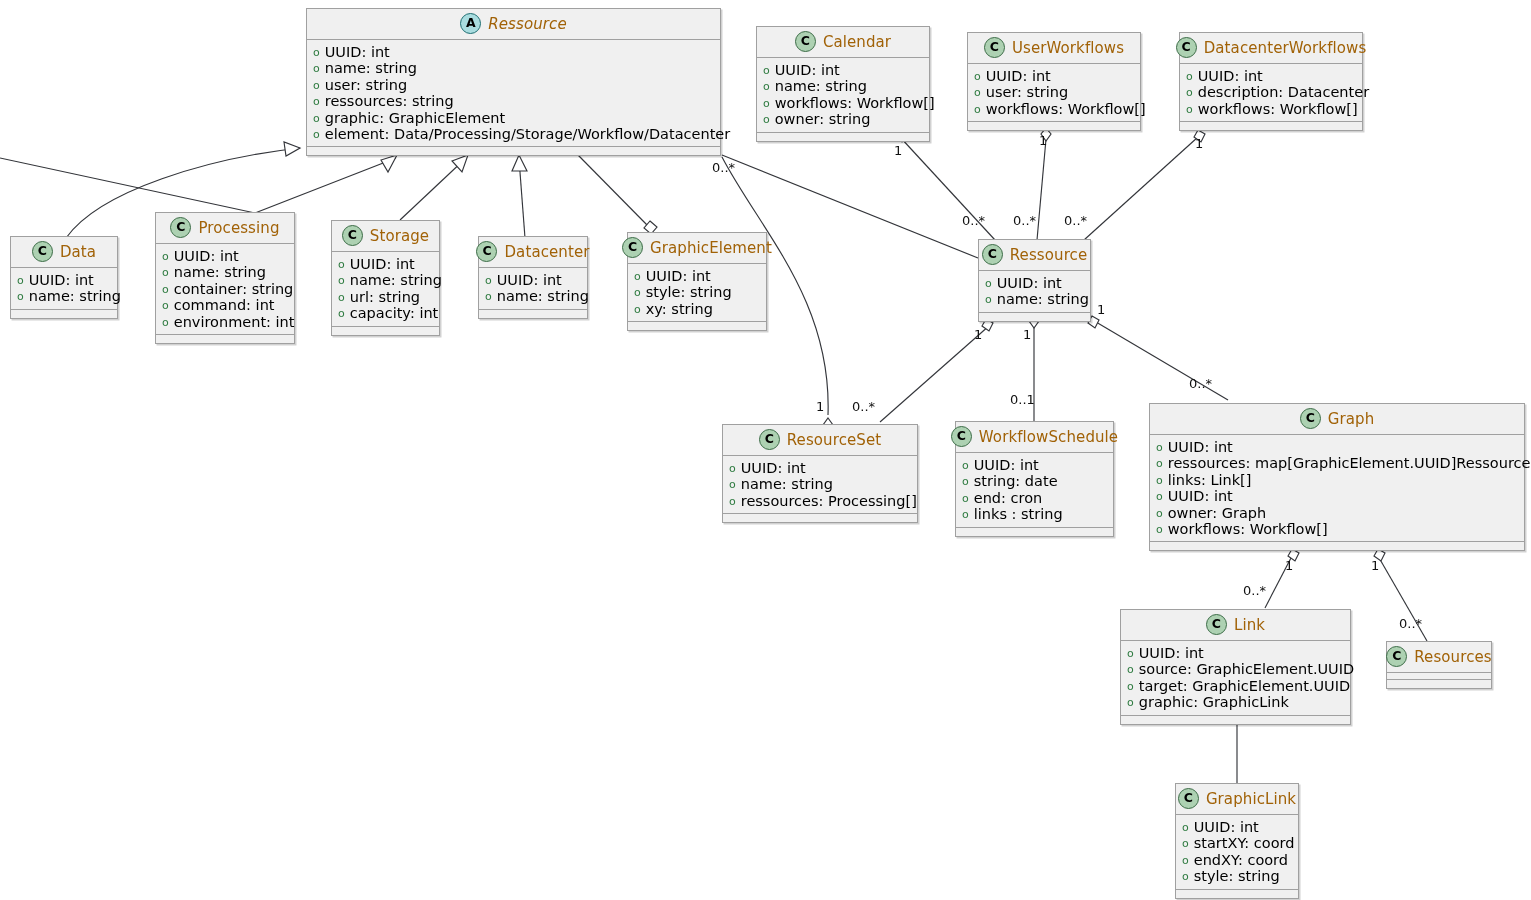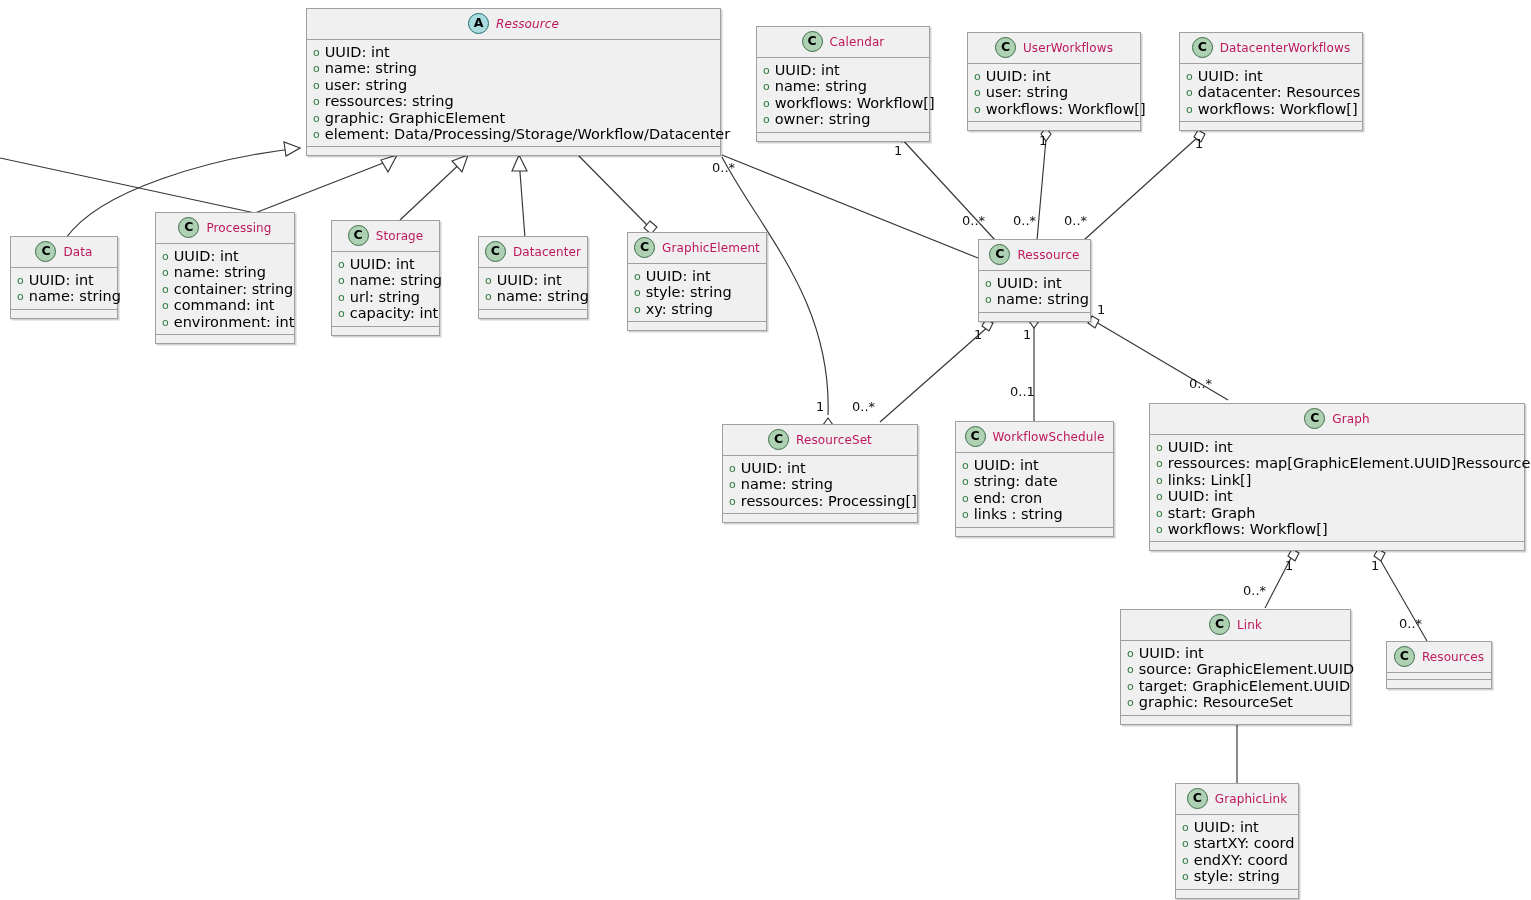--- a/index.html
+++ b/index.html
@@ -32,22 +32,22 @@
     display: flex;
     align-items: center;
     justify-content: center;
     gap: 7px;
     padding: 4px 8px 5px 8px;
     border-bottom: 1px solid #a0a0a0;
     background: #f0f0f0;
     white-space: nowrap;
   }
   .uml-title {
-    font-size: 12px;
-    color: #be185d;
+    font-size: 15px;
+    color: #a16207;
     letter-spacing: 0.1px;
   }
   .uml-class.abstract .uml-title {
     font-style: italic;
   }
   
   .badge {
     width: 19px;
     height: 19px;
     border-radius: 50%;
@@ -189,21 +189,21 @@
   <span class="mult" style="left:962px; top:213px;">0..*</span>
   <span class="mult" style="left:1013px; top:213px;">0..*</span>
   <span class="mult" style="left:1064px; top:213px;">0..*</span>
 
   <span class="mult" style="left:974px; top:327px;">1</span>
   <span class="mult" style="left:1023px; top:327px;">1</span>
   <span class="mult" style="left:1097px; top:302px;">1</span>
 
   <span class="mult" style="left:816px; top:399px;">1</span>
   <span class="mult" style="left:852px; top:399px;">0..*</span>
-  <span class="mult" style="left:1010px; top:384px;">0..1</span>
+  <span class="mult" style="left:1010px; top:392px;">0..1</span>
   <span class="mult" style="left:1189px; top:376px;">0..*</span>
 
   <span class="mult" style="left:1285px; top:558px;">1</span>
   <span class="mult" style="left:1371px; top:558px;">1</span>
   <span class="mult" style="left:1243px; top:583px;">0..*</span>
   <span class="mult" style="left:1399px; top:616px;">0..*</span>
 
   <div class="uml-class abstract" style="left:306px; top:8px; width:415px;">
     <div class="uml-header">
       <span class="badge a">A</span>
@@ -291,21 +291,21 @@
       <span class="badge c">C</span>
       <span class="uml-title">DatacenterWorkflows</span>
     </div>
     <div class="uml-attrs">
       <div class="attr">
           <span class="vis">o</span>
           <span>UUID: int</span>
         </div>
       <div class="attr">
           <span class="vis">o</span>
-          <span>datacenter: Resources</span>
+          <span>description: Datacenter</span>
         </div>
       <div class="attr">
           <span class="vis">o</span>
           <span>workflows: Workflow[]</span>
         </div>
     </div>
     <div class="uml-foot"></div>
   </div>
 
   <div class="uml-class" style="left:10px; top:236px; width:108px;">
@@ -505,21 +505,21 @@
       <div class="attr">
           <span class="vis">o</span>
           <span>links: Link[]</span>
         </div>
       <div class="attr">
           <span class="vis">o</span>
           <span>UUID: int</span>
         </div>
       <div class="attr">
           <span class="vis">o</span>
-          <span>start: Graph</span>
+          <span>owner: Graph</span>
         </div>
       <div class="attr">
           <span class="vis">o</span>
           <span>workflows: Workflow[]</span>
         </div>
     </div>
     <div class="uml-foot"></div>
   </div>
 
   <div class="uml-class" style="left:1120px; top:609px; width:231px;">
@@ -535,21 +535,21 @@
       <div class="attr">
           <span class="vis">o</span>
           <span>source: GraphicElement.UUID</span>
         </div>
       <div class="attr">
           <span class="vis">o</span>
           <span>target: GraphicElement.UUID</span>
         </div>
       <div class="attr">
           <span class="vis">o</span>
-          <span>graphic: ResourceSet</span>
+          <span>graphic: GraphicLink</span>
         </div>
     </div>
     <div class="uml-foot"></div>
   </div>
 
   <div class="uml-class" style="left:1386px; top:641px; width:106px;">
     <div class="uml-header">
       <span class="badge c">C</span>
       <span class="uml-title">Resources</span>
     </div>

